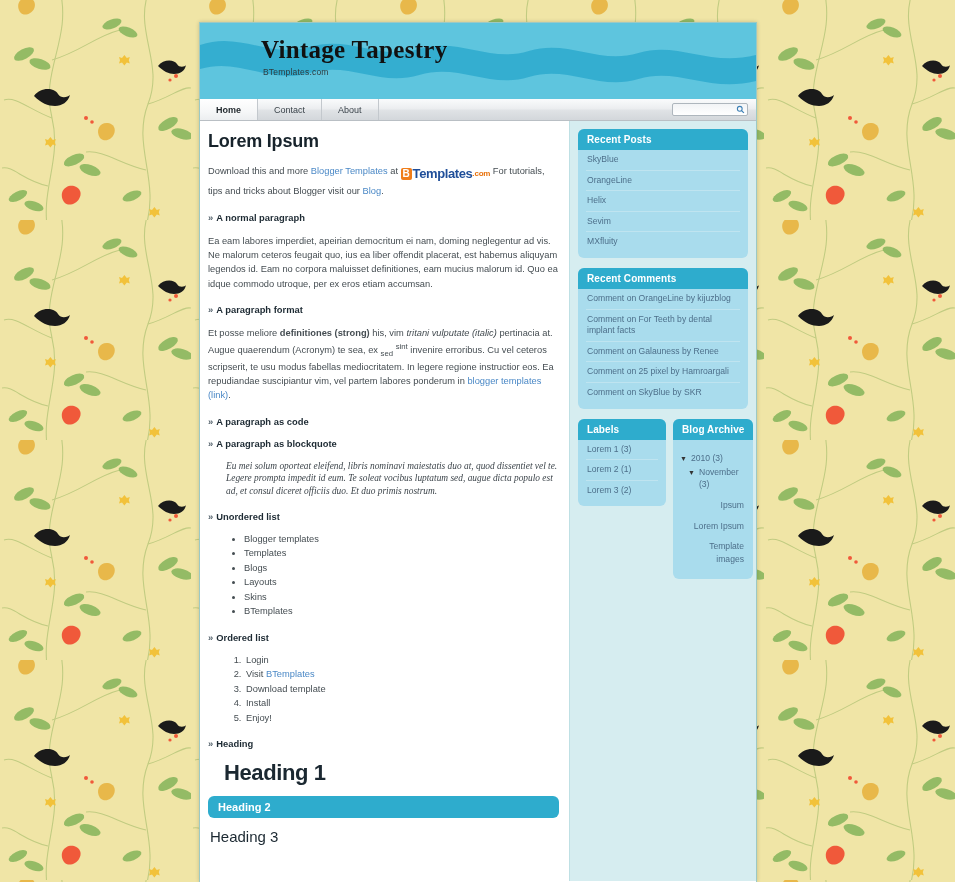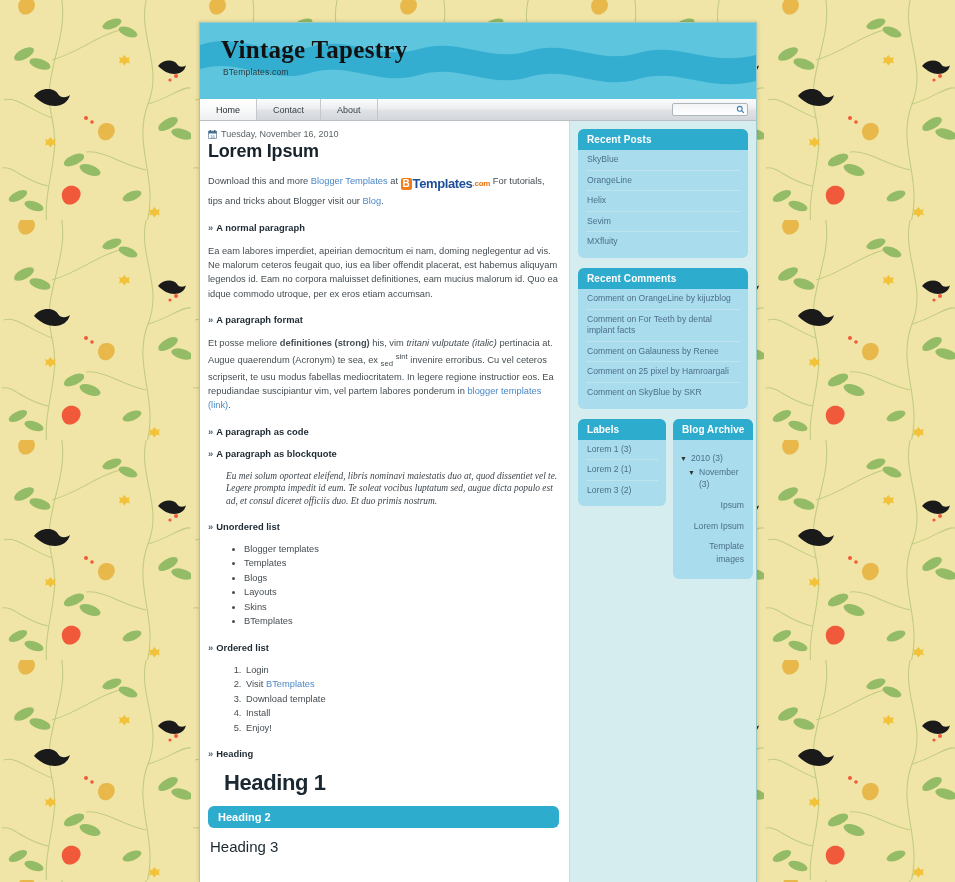--- a/index.html
+++ b/index.html
@@ -30,21 +30,21 @@
   }
 
   
   .site-header {
     position: relative;
     height: 76px;
     background: #5ec5de;
     overflow: hidden;
   }
   .site-header .waves { position:absolute; left:0; top:0; width:100%; height:100%; }
-  .header-text { position: relative; padding: 14px 0 0 21px; }
+  .header-text { position: relative; padding: 14px 0 0 21px; margin-left: 40px; }
   .site-title {
     font-family: "Liberation Serif", serif;
     font-size: 25px; font-weight: bold; color:#111;
     letter-spacing: .3px; line-height: 1.05;
     margin: 0;
   }
   .site-desc {
     font-size: 8.5px; color:#2f3a3d; margin: 4px 0 0 2px; letter-spacing:.2px;
   }
 
@@ -59,21 +59,21 @@
   .nav-tabs { display:flex; align-items:stretch; }
   .nav-tab {
     font-size: 9px; color:#3b444b;
     padding: 0 16px;
     display:flex; align-items:center;
     border-right: 1px solid #c3c8cd;
     cursor: pointer;
   }
   .nav-tab.active {
     background: linear-gradient(to bottom,#ffffff 0%,#f6f7f8 60%,#eceef0 100%);
-    color:#1f262b; font-weight: normal;
+    color:#1f262b; font-weight: bold;
     box-shadow: inset 0 1px 0 #fff;
   }
   .nav-search {
     margin-left:auto; display:flex; align-items:center; padding-right:8px;
   }
   .search-box {
     position: relative;
     width: 76px; height: 13px;
     background: linear-gradient(to bottom,#f2f4f6,#ffffff);
     border: 1px solid #aeb6bd;
@@ -281,30 +281,20 @@
           <line x1="7.4" y1="7.4" x2="10.5" y2="10.5" stroke="#3b7fb5" stroke-width="1.6"></line>
         </svg>
       </div>
     </div>
   </div>
 
   <div class="content-row">
 
     <div class="main-col">
 
-      <div class="post-date">
-        <svg class="cal-ico" viewBox="0 0 12 12">
-          <rect x="0.5" y="1.5" width="11" height="10" rx="1" fill="#fff" stroke="#4a6f90" stroke-width="1"></rect>
-          <rect x="0.5" y="1.5" width="11" height="3.2" fill="#4a6f90"></rect>
-          <rect x="2.3" y="0" width="1.4" height="2.6" fill="#35536c"></rect>
-          <rect x="8.3" y="0" width="1.4" height="2.6" fill="#35536c"></rect>
-          <text x="6" y="10" font-size="5.5" fill="#4a6f90" text-anchor="middle" font-family="Liberation Sans, sans-serif">16</text>
-        </svg>
-        <span>Tuesday, November 16, 2010</span>
-      </div>
 
       <div class="post-title">Lorem Ipsum</div>
 
       <div class="post-body">
 
         <p>
           <span>Download this and more </span><a href="#">Blogger Templates</a><span> at </span><span class="btpl-logo">
               <span class="btpl-b">B</span>
               <span class="btpl-name">Templates</span>
               <span class="btpl-com">.com</span>

